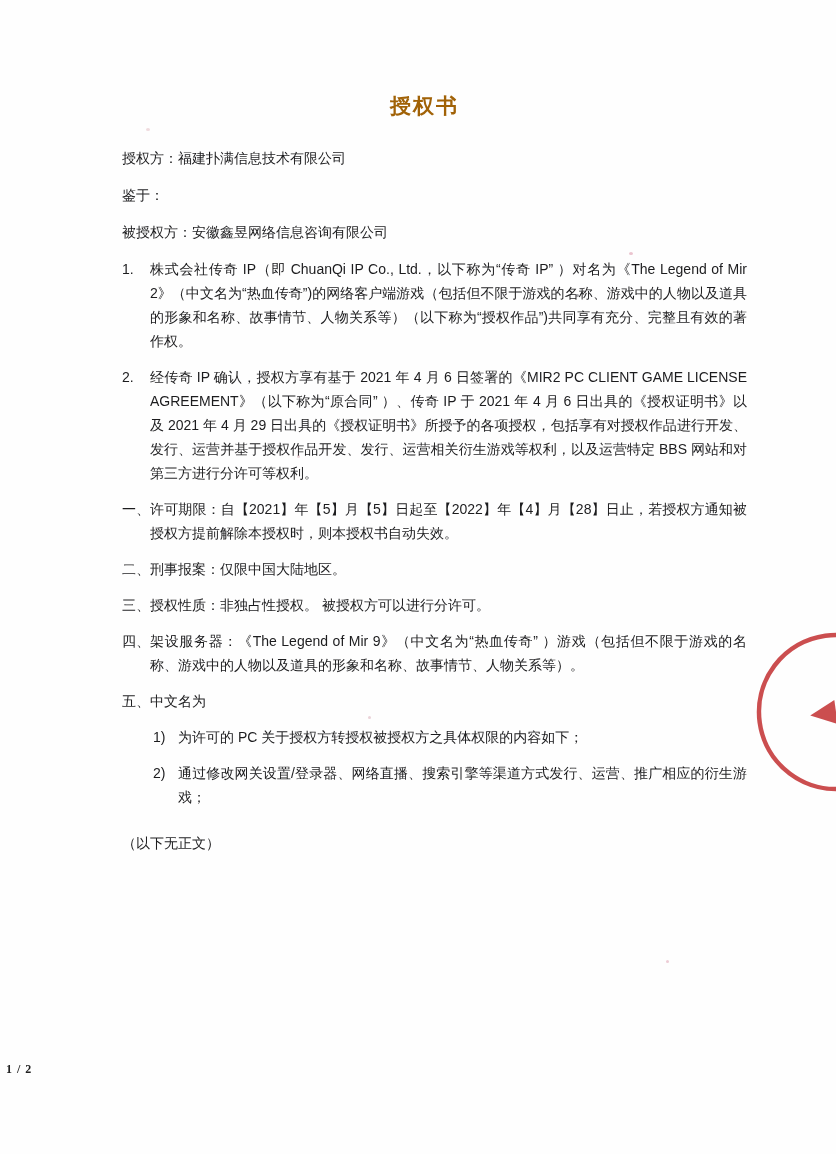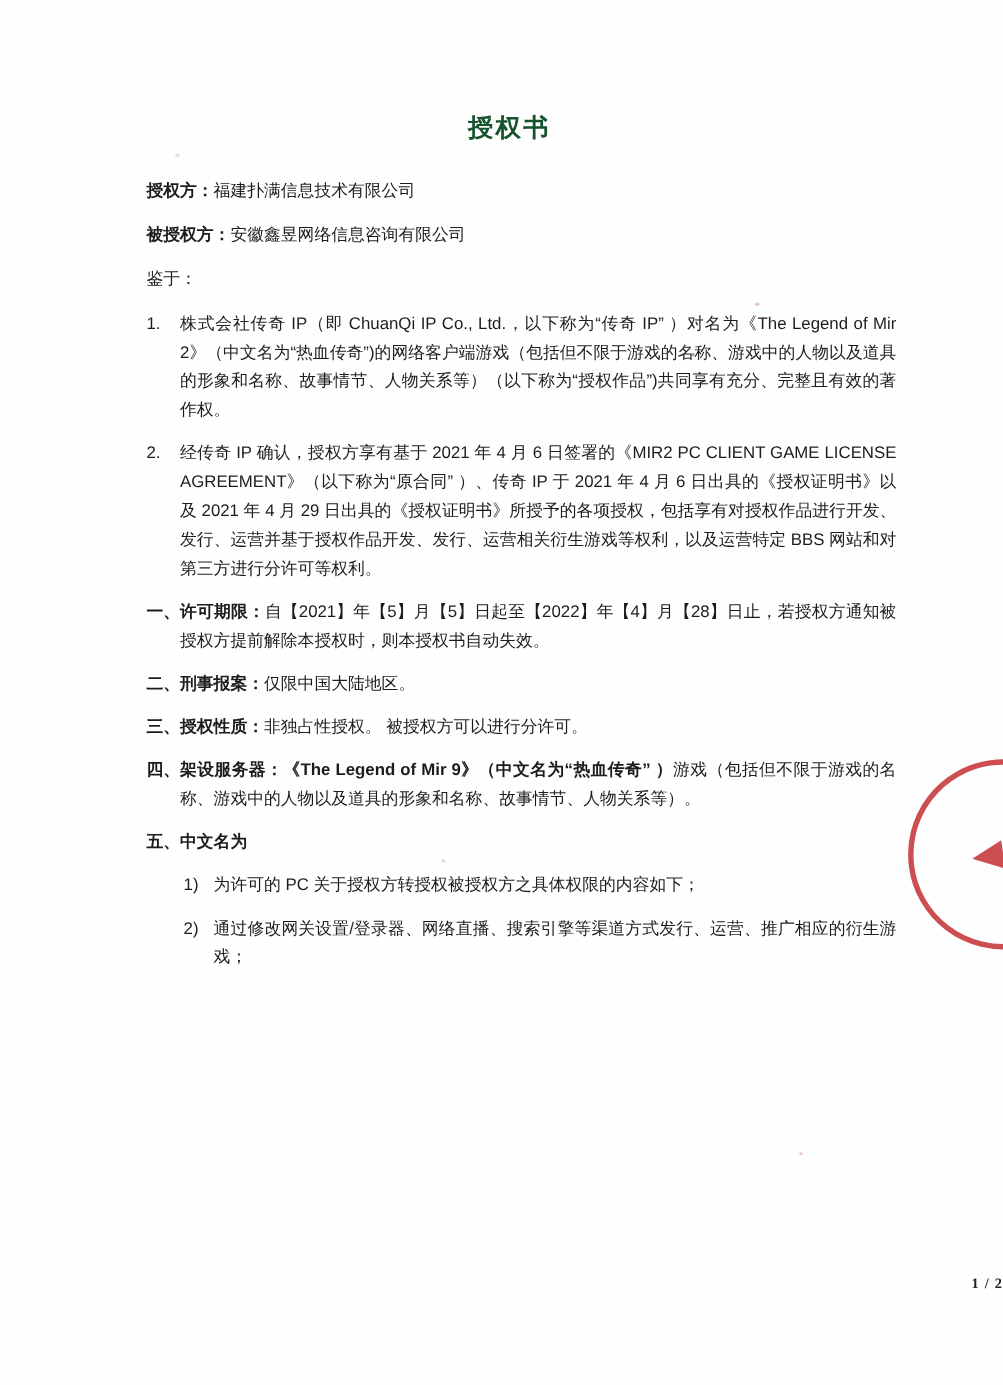--- a/index.html
+++ b/index.html
@@ -14,35 +14,35 @@
   .page{
     position:absolute;inset:0;
     padding:92px 89px 0 122px;
     box-sizing:border-box;
   }
   .title{
     font-size:21px;font-weight:700;
     text-align:center;
     letter-spacing:2px;
     margin:0 0 26px -20px;
-    color:#14532d;
+    color:#a16207;
   }
   p,.row{font-size:14px;line-height:24px;margin:0 0 13px 0;}
-  .b{font-weight:700;}
+  .b{font-weight:400;}
   .just{text-align:justify;}
   .li{display:flex;margin:0 0 12px 0;font-size:14px;line-height:24px;}
   .li .num{flex:none;width:28px;}
   .li .litext{flex:1;text-align:justify;}
   .sub{margin-left:31px;}
   .sub .num{width:25px;}
   .followup{margin-left:28px;}
   .closing{margin-top:22px;}
   .pageno{
-    position:absolute;top:1062px;left:16px;right:0;
-    text-align:right;
+    position:absolute;top:1062px;left:6px;right:0;
+    text-align:left;
     font-family:"Liberation Serif","DejaVu Serif",serif;
     font-weight:700;font-size:12px;letter-spacing:1px;
     color:#222;
   }
   
   .seal{
     position:absolute;top:628px;right:0;
     width:96px;height:172px;
     pointer-events:none;
   }
@@ -59,25 +59,25 @@
 <body>
 
 <div class="page">
 
   <h1 class="title">授权书</h1>
 
   <p>
     <span class="b">授权方：</span><span>福建扑满信息技术有限公司</span>
   </p>
 
+  <p>鉴于：</p>
+
   <p>
     <span class="b">被授权方：</span><span>安徽鑫昱网络信息咨询有限公司</span>
   </p>
-
-  <p>鉴于：</p>
 
   <div class="li">
     <span class="num">1.</span>
     <div class="litext">株式会社传奇 IP（即 ChuanQi IP Co., Ltd.，以下称为“传奇 IP” ）对名为《The Legend of Mir 2》（中文名为“热血传奇”)的网络客户端游戏（包括但不限于游戏的名称、游戏中的人物以及道具的形象和名称、故事情节、人物关系等）（以下称为“授权作品”)共同享有充分、完整且有效的著作权。</div>
   </div>
 
   <div class="li">
     <span class="num">2.</span>
     <div class="litext">经传奇 IP 确认，授权方享有基于 2021 年 4 月 6 日签署的《MIR2 PC CLIENT GAME LICENSE AGREEMENT》（以下称为“原合同” ）、传奇 IP 于 2021 年 4 月 6 日出具的《授权证明书》以及 2021 年 4 月 29 日出具的《授权证明书》所授予的各项授权，包括享有对授权作品进行开发、发行、运营并基于授权作品开发、发行、运营相关衍生游戏等权利，以及运营特定 BBS 网站和对第三方进行分许可等权利。</div>
   </div>
@@ -114,20 +114,21 @@
     <div class="litext">为许可的 PC 关于授权方转授权被授权方之具体权限的内容如下；</div>
   </div>
 
   <div class="li sub">
     <span class="num">2)</span>
     <div class="litext">通过修改网关设置/登录器、网络直播、搜索引擎等渠道方式发行、运营、推广相应的衍生游戏；</div>
   </div>
 
 
 
+  <p class="closing">（以下无正文）</p>
 
 </div>
 
 <div class="pageno">1 / 2</div>
 
 <svg class="seal" viewBox="0 0 96 172" xmlns="http://www.w3.org/2000/svg" aria-hidden="true">
   <g transform="rotate(-8 96 84)" opacity="0.88">
 
     <circle cx="96" cy="84" r="77" fill="none" stroke="#c53638" stroke-width="4.5"></circle>
 

